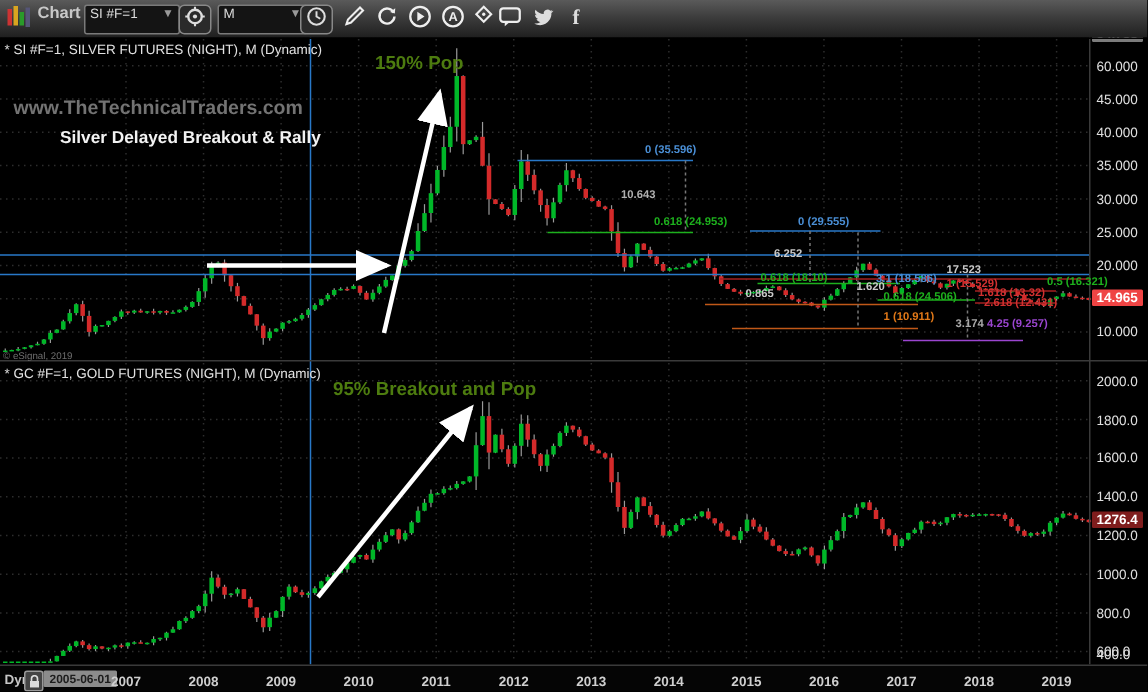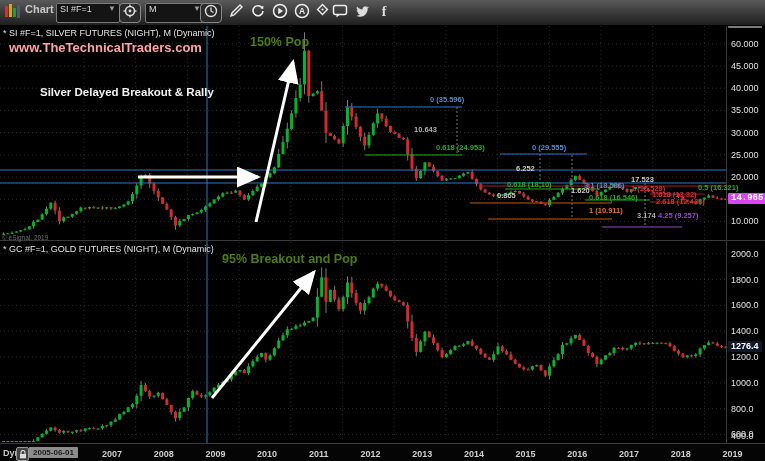--- a/index.html
+++ b/index.html
@@ -18,36 +18,36 @@
   .tool-btn{width:20px;height:18px;border:1px solid #888;border-radius:4px;background:#2a2a2a;
       display:flex;align-items:center;justify-content:center;}
   .flat-btn{width:20px;height:18px;display:flex;align-items:center;justify-content:center;}
   
   #plot-bg{position:absolute;left:0;top:25px;width:765px;height:418px;background:#000;}
   #axis-divider{position:absolute;left:726px;top:25px;width:1px;height:418px;background:#3a3a3a;z-index:5;}
   #panel-divider{position:absolute;left:0;top:240px;width:765px;height:1px;background:#3a3a3a;z-index:5;}
   #chart-svg{position:absolute;left:0;top:0;z-index:4;}
   .lbl{position:absolute;white-space:nowrap;z-index:10;}
   .panel-title{font:9px "Liberation Sans",sans-serif;color:#e2e2e2;}
-  .watermark{font:bold 13px "Liberation Sans",sans-serif;color:#fca5a5;}
+  .watermark{font:bold 13px "Liberation Sans",sans-serif;color:#737373;margin-top:24px;}
   .caption{font:bold 11.5px "Liberation Sans",sans-serif;color:#f2f2f2;}
   .annotation{font:bold 12.5px "Liberation Sans",sans-serif;color:#4d7c0f;}
   .copyright{font:6.5px "Liberation Sans",sans-serif;color:#6f6f6f;}
   .fib{font:bold 7.5px/1 "Liberation Sans",sans-serif;}
   
   .tick{position:absolute;left:731px;color:#e0e0e0;font:9px "Liberation Sans",sans-serif;z-index:10;}
   .badge{position:absolute;left:728px;color:#fff;font:bold 9px "Liberation Sans",sans-serif;
          padding:0px 3px 1px 3px;border-radius:1px;z-index:11;}
   
   #timebar{position:absolute;left:0;top:443px;width:765px;height:18px;background:#050505;
     border-top:1px solid #3a3a3a;z-index:20;}
   .mode-label{position:absolute;left:3px;top:4px;font:bold 9px "Liberation Sans",sans-serif;color:#c8c8c8;}
   .date-badge{position:absolute;left:29px;top:3px;background:#8c8c8c;color:#1d1d1d;
     font:bold 8px "Liberation Sans",sans-serif;padding:1px 4px;border-radius:1px;}
-  .year{position:absolute;top:5px;font:bold 9px "Liberation Sans",sans-serif;color:#cfcfcf;transform:translateX(-50%);margin-left:28px;}
+  .year{position:absolute;top:5px;font:bold 9px "Liberation Sans",sans-serif;color:#cfcfcf;transform:translateX(-50%);}
   #lock-btn{position:absolute;left:16px;top:3px;width:11px;height:12px;border:1px solid #999;
     border-radius:2px;background:#444;display:flex;align-items:center;justify-content:center;}
 </style>
 </head>
 <body>
 
 <div id="toolbar">
   <div class="tb" style="left:4px">
     <svg width="17" height="17" viewBox="0 0 17 17">
       <rect x="1" y="3" width="3" height="11" fill="#c33"></rect>
@@ -898,21 +898,21 @@
     <div class="lbl fib" style="left: 436px; top: 144px; color: rgb(29, 176, 29);">0.618 (24.953)</div>
     <div class="lbl fib" style="left: 532px; top: 144px; color: rgb(74, 143, 214);">0 (29.555)</div>
     <div class="lbl fib" style="left: 516px; top: 165px; color: rgb(201, 201, 201);">6.252</div>
     <div class="lbl fib" style="left: 507px; top: 181px; color: rgb(29, 176, 29);">0.618 (18.10)</div>
     <div class="lbl fib" style="left: 584px; top: 182px; color: rgb(74, 143, 214);">3.1 (18.586)</div>
     <div class="lbl fib" style="left: 631px; top: 176px; color: rgb(201, 201, 201);">17.523</div>
     <div class="lbl fib" style="left: 631px; top: 185px; color: rgb(210, 48, 48);">1 (15.529)</div>
     <div class="lbl fib" style="left: 698px; top: 184px; color: rgb(29, 176, 29);">0.5 (16.321)</div>
     <div class="lbl fib" style="left: 571px; top: 187px; color: rgb(201, 201, 201);">1.620</div>
     <div class="lbl fib" style="left: 497px; top: 192px; color: rgb(201, 201, 201);">0.865</div>
-    <div class="lbl fib" style="left: 589px; top: 194px; color: rgb(29, 176, 29);">0.618 (16.546)</div>
+    <div class="lbl fib" style="left: 589px; top: 194px; color: rgb(29, 176, 29);">0.618 (24.506)</div>
     <div class="lbl fib" style="left: 652px; top: 191px; color: rgb(210, 48, 48);">1.618 (13.32)</div>
     <div class="lbl fib" style="left: 656px; top: 198px; color: rgb(210, 48, 48);">2.618 (12.431)</div>
     <div class="lbl fib" style="left: 589px; top: 207px; color: rgb(224, 120, 24);">1 (10.911)</div>
     <div class="lbl fib" style="left: 637px; top: 212px; color: rgb(168, 168, 168);">3.174</div>
     <div class="lbl fib" style="left: 658px; top: 212px; color: rgb(154, 69, 207);">4.25 (9.257)</div>
   </div>
 <div id="price-axis">
     <div class="tick" style="top: 38.8px;">60.000</div>
     <div class="tick" style="top: 61px;">45.000</div>
     <div class="tick" style="top: 83.2px;">40.000</div>
@@ -924,22 +924,22 @@
     <div class="tick" style="top: 248.8px;">2000.0</div>
     <div class="tick" style="top: 274.6px;">1800.0</div>
     <div class="tick" style="top: 300.4px;">1600.0</div>
     <div class="tick" style="top: 326.2px;">1400.0</div>
     <div class="tick" style="top: 352px;">1200.0</div>
     <div class="tick" style="top: 377.8px;">1000.0</div>
     <div class="tick" style="top: 403.6px;">800.0</div>
     <div class="tick" style="top: 429.4px;">600.0</div>
     <div class="tick" style="top: 431px;">400.0</div>
     <div class="badge" style="top: 16.7633px; background: rgb(123, 123, 123);">54.738</div>
-    <div class="badge" style="top: 193.355px; background: #d946ef; font-family: Liberation Mono, monospace;">14.965</div>
-    <div class="badge" style="top: 341.144px; background: #0f172a;">1276.4</div>
+    <div class="badge" style="top: 193.355px; background: #ef4444;">14.965</div>
+    <div class="badge" style="top: 341.144px; background: #7f1d1d;">1276.4</div>
   </div>
 
 <div id="timebar">
   <span class="mode-label">Dyn</span>
   <span id="lock-btn">
     <svg width="8" height="9" viewBox="0 0 8 9">
         <path d="M2 4 V2.5 a2 2 0 0 1 4 0 V4" fill="none" stroke="#ddd" stroke-width="1.1"></path>
         <rect x="1" y="4" width="6" height="4.3" fill="#ddd"></rect>
       </svg>
   </span>

